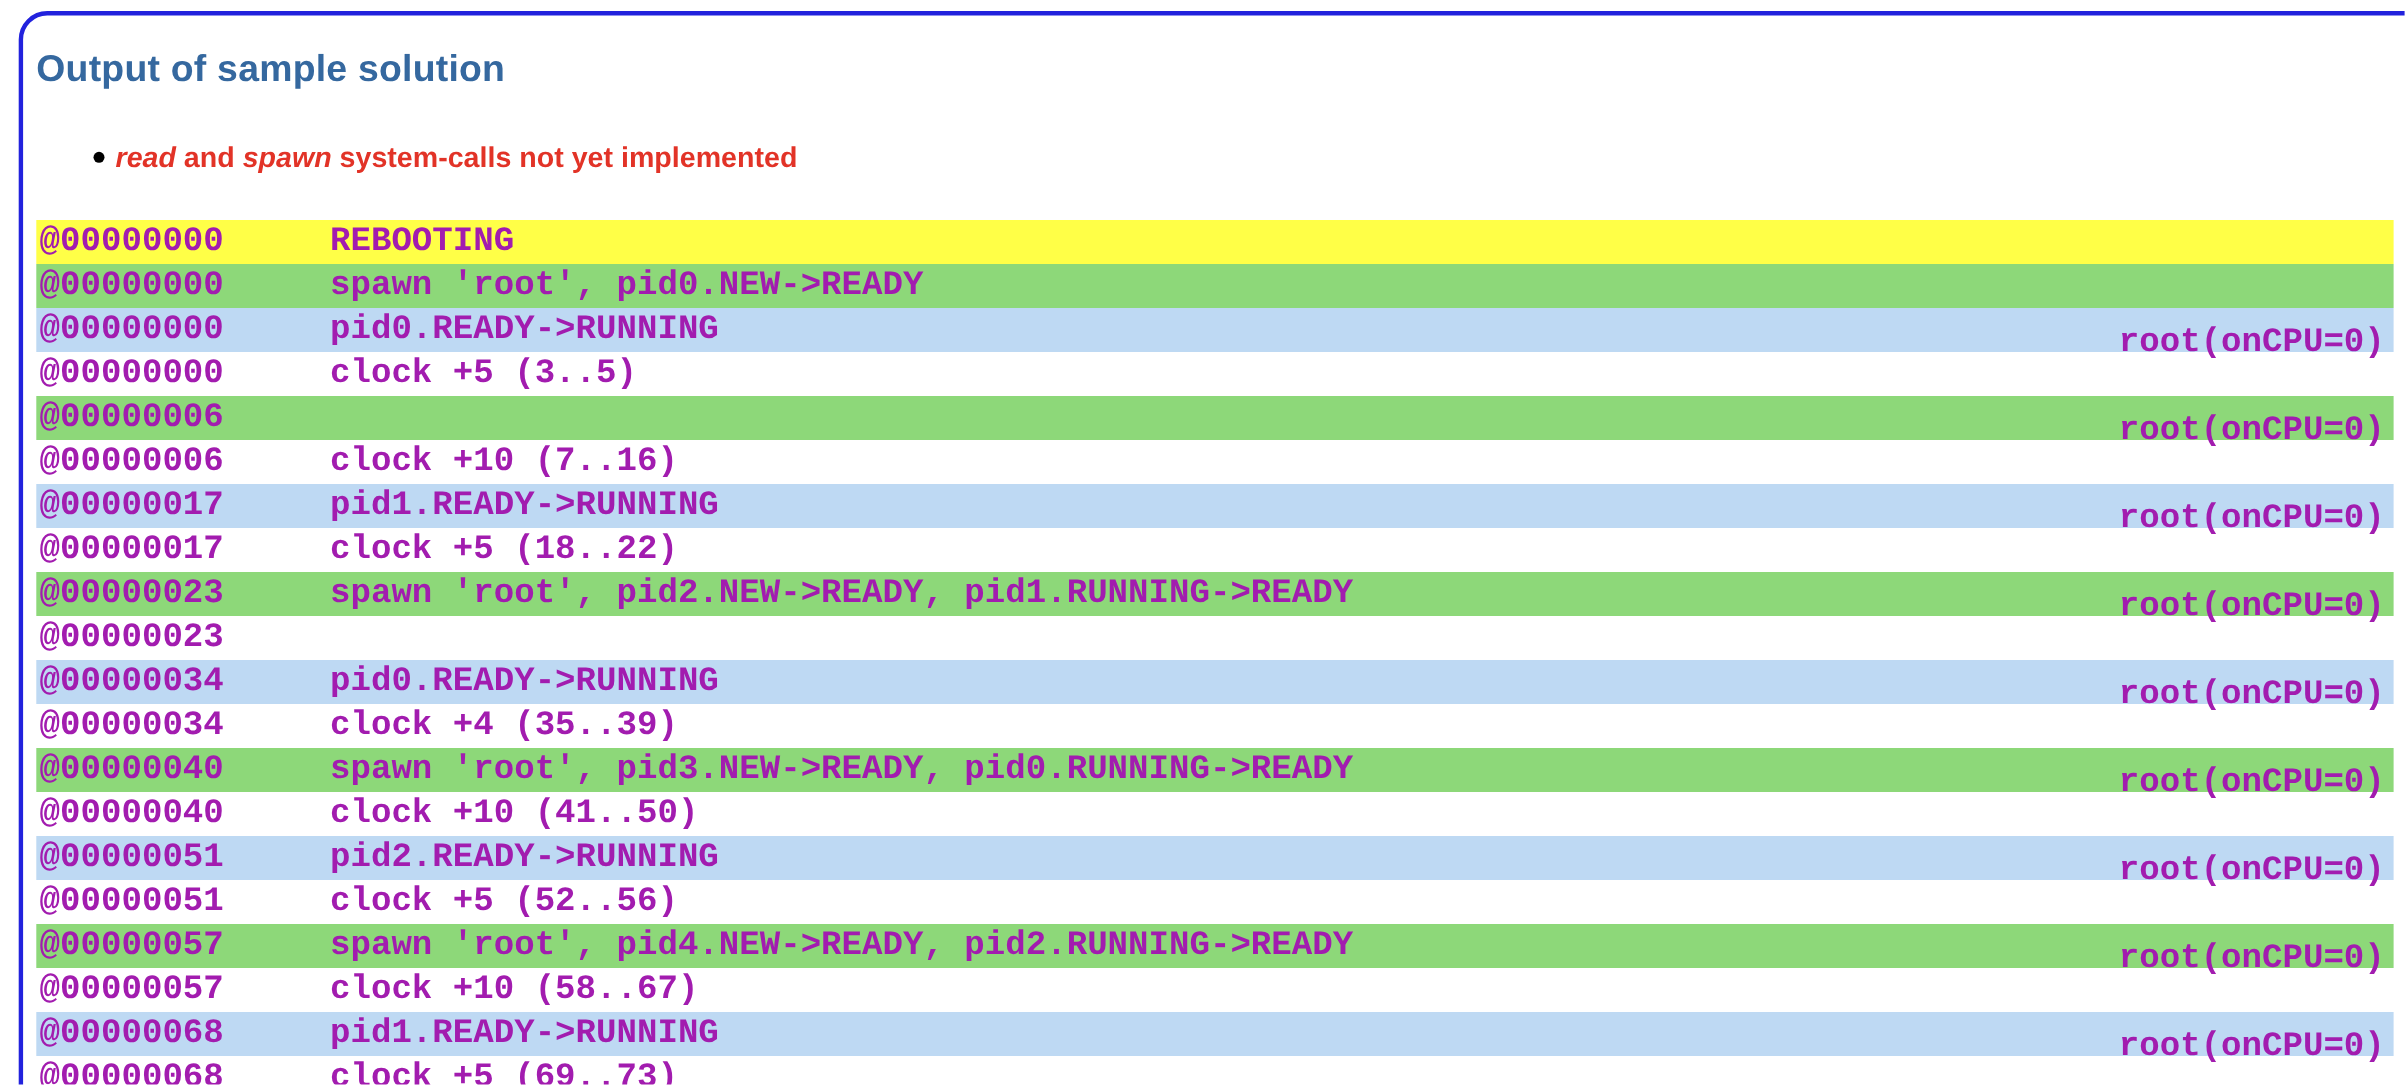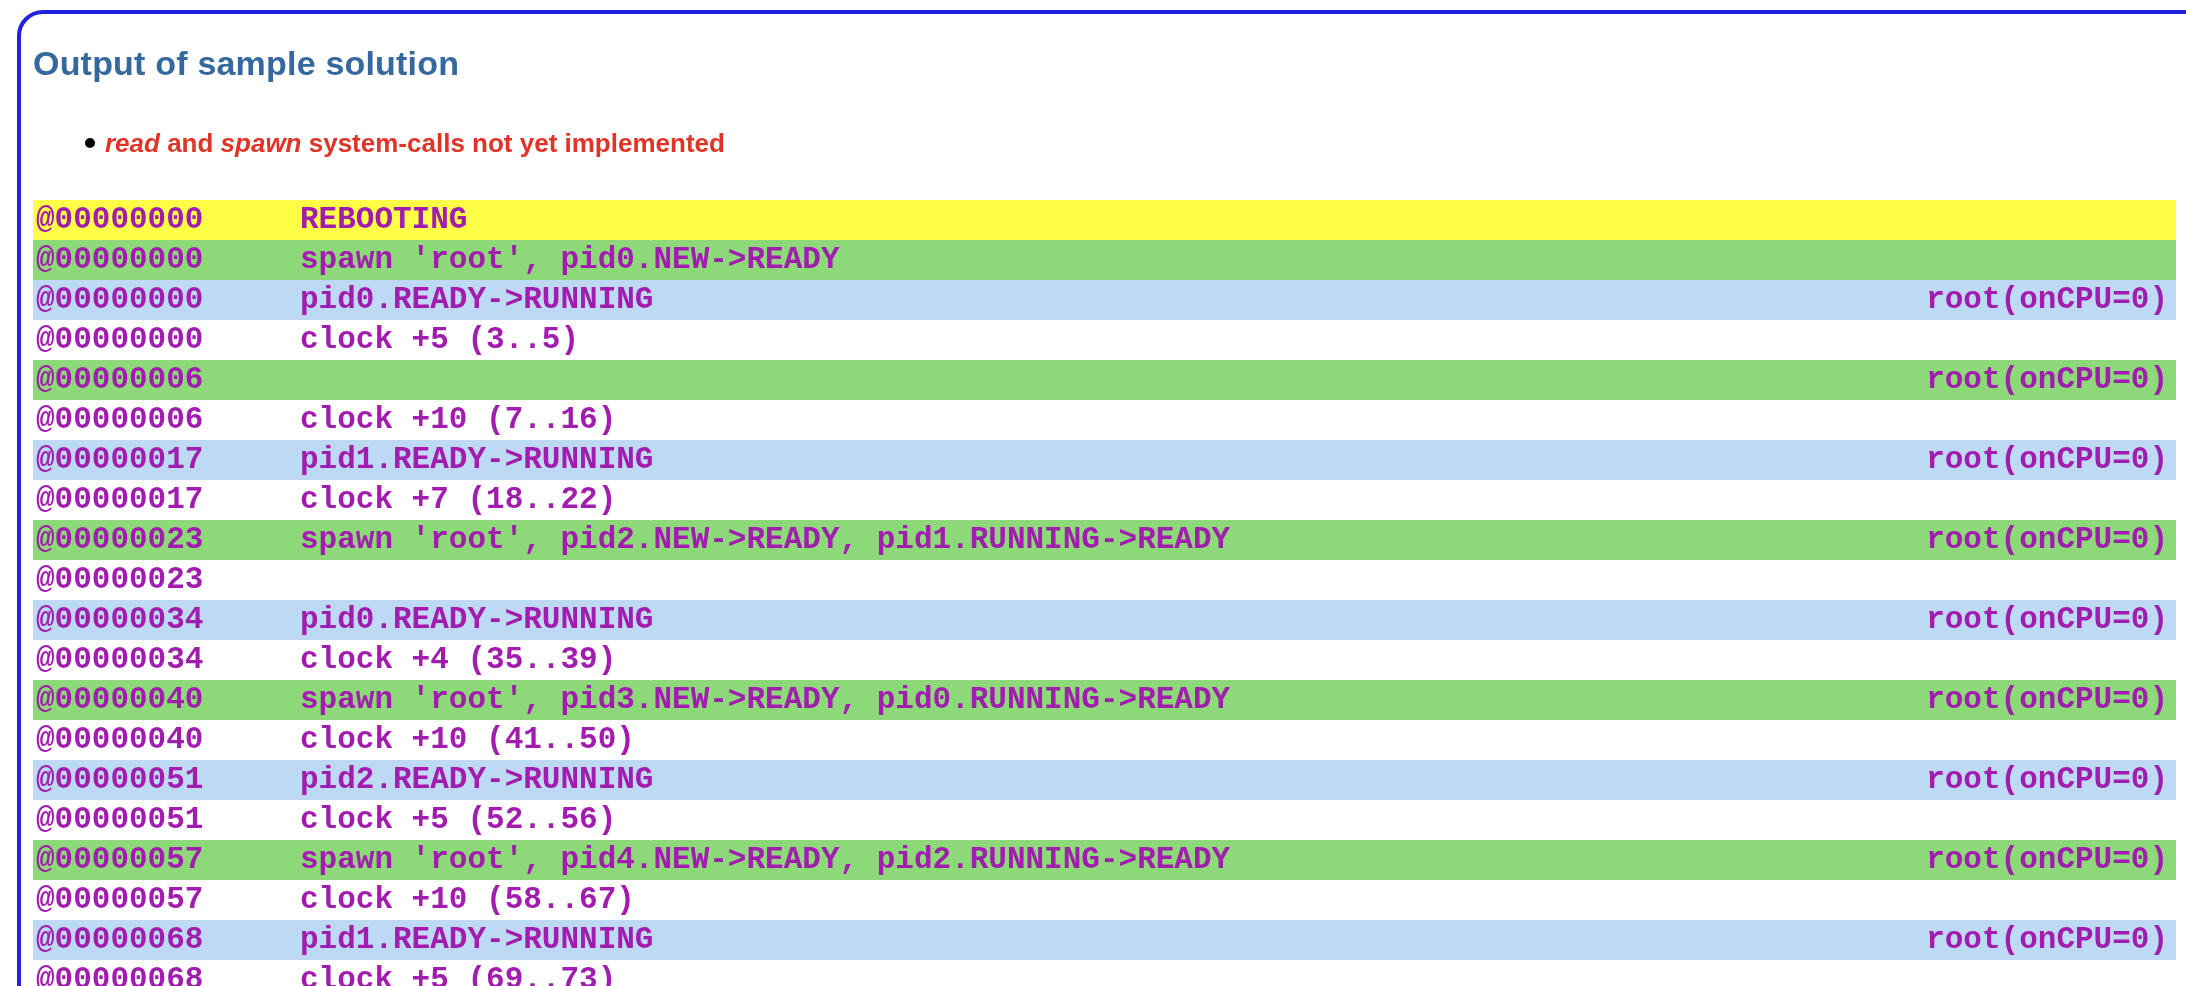--- a/index.html
+++ b/index.html
@@ -64,21 +64,21 @@
     line-height: 40px;
     padding-left: 3px;
     font-family: "Liberation Mono", monospace;
     font-weight: bold;
     font-size: 31px;
     color: #a21caf;
     white-space: pre;
   }
   .log-row .t { flex: 0 0 264px; }
   .log-row .m { flex: 0 1 auto; }
-  .log-row .r { margin-left: auto; padding-right: 8px; }
+  .log-row .r { margin-left: auto; padding-right: 8px; margin-top: 12px; }
   .row-reboot { background: var(--c-reboot, #ffff47); }
   .row-spawn  { background: var(--c-spawn, #8dd879); }
   .row-run    { background: var(--c-run, #bed9f3); }
   .row-plain  { background: transparent; }
 </style>
 </head>
 <body>
 
 <div class="viewport">
   <div class="panel">
@@ -129,21 +129,21 @@
   </div>
 
   <div class="log-row row-run">
     <span class="t">@00000017</span>
     <span class="m">pid1.READY-&gt;RUNNING</span>
     <span class="r">root(onCPU=0)</span>
   </div>
 
   <div class="log-row row-plain">
     <span class="t">@00000017</span>
-    <span class="m">clock +7 (18..22)</span>
+    <span class="m">clock +5 (18..22)</span>
     <span class="r"></span>
   </div>
 
   <div class="log-row row-spawn">
     <span class="t">@00000023</span>
     <span class="m">spawn 'root', pid2.NEW-&gt;READY, pid1.RUNNING-&gt;READY</span>
     <span class="r">root(onCPU=0)</span>
   </div>
 
   <div class="log-row row-plain">

